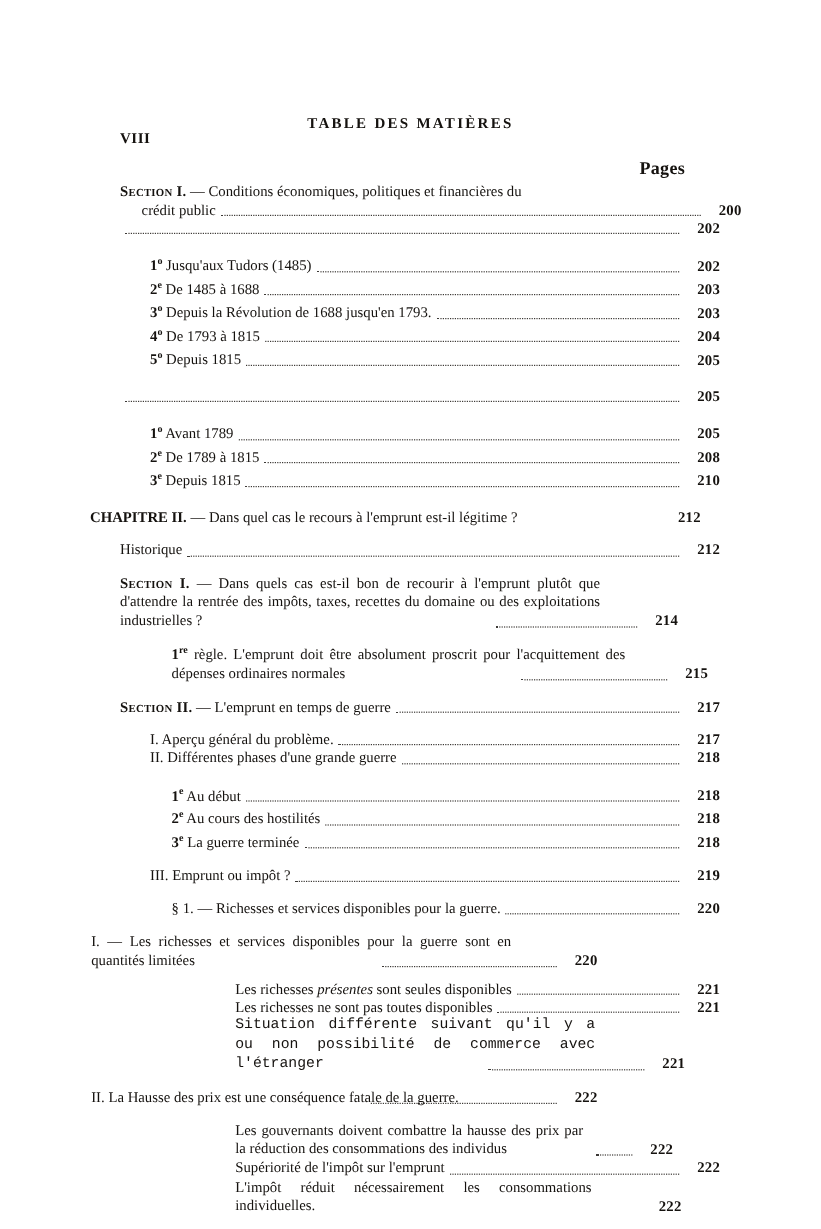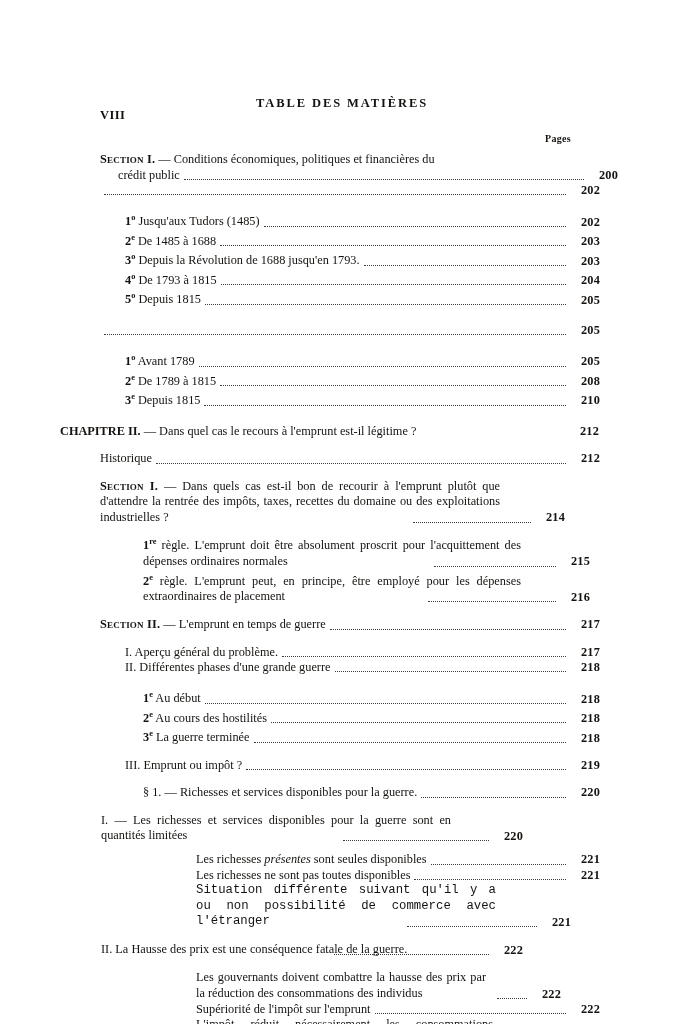--- a/index.html
+++ b/index.html
@@ -12,43 +12,43 @@
   .page{position:relative;width:684px;height:1024px;overflow:hidden;background:#fff;}
 
   
   .runhead{position:absolute;top:96px;left:0;width:684px;height:18px;}
   .folio{position:absolute;left:100px;top:12px;font-size:12.5px;font-weight:700;letter-spacing:.4px;}
   .runtitle{position:absolute;left:0;top:0;width:684px;text-align:center;
             font-size:12.5px;font-weight:700;letter-spacing:1.9px;}
 
   
   .pageshead{position:absolute;top:133px;left:0;width:684px;}
-  .pageshead span{position:absolute;right:113px;font-size:10px;font-weight:700;letter-spacing:.3px;}
+  .pageshead span{position:absolute;right:113px;font-size:15px;font-weight:700;letter-spacing:.3px;}
 
   
   .toc{position:absolute;top:150px;left:0;width:684px;}
 
   .entry{position:relative;margin:0;padding:0;}
   .entry .row{display:flex;align-items:flex-end;width:100%;}
   .etext{font-size:12.3px;line-height:15.4px;}
   .leader{flex:1 1 auto;min-width:10px;margin:0 4px 3px 4px;height:1px;
           border-bottom:1.5px dotted #1b1713;opacity:.85;}
   .pg{flex:0 0 auto;width:30px;text-align:right;font-size:12.3px;font-weight:700;
       letter-spacing:.2px;line-height:15.4px;}
   .pgpad{flex:0 0 auto;width:84px;}
 
   
   .entry .wrap{font-size:12.3px;line-height:15.6px;text-align:justify;}
 
   
-  .lv0{margin-left:60px;  padding-right:1px;}
+  .lv0{margin-left:75px;  padding-right:16px;}
   .lv1{margin-left:100px;}
   .lv2{margin-left:125px;}
   .lv3{margin-left:143px;}
-  .lv4{margin-left:101px;}
+  .lv4{margin-left:76px;}
   .lv5{margin-left:196px;}
 
   .sc{font-variant:small-caps;font-weight:700;letter-spacing:.2px;}
   .b{font-weight:700;}
   .it{font-style:italic;}
 
   .gap-s{height:8px;}
   .gap-m{height:12px;}
   .gap-l{height:15px;}
 
@@ -225,30 +225,20 @@
       <div class="wrap" style="width:378px;">
         <span class="num">1</span><span class="sup">re</span>
         <span>règle. L'emprunt doit être absolument proscrit pour l'acquittement des dépenses ordinaires normales</span>
       </div>
       <div class="row" style="width:447px;margin-top:-15px;justify-content:flex-end;">
         <span class="leader" style="max-width:122px;flex:0 0 122px;margin-left:158px;"></span>
         <span class="pg">215</span>
       </div>
     </div>
 
-    <div class="entry lv3" style="width:378px;">
-      <div class="wrap" style="width:378px;">
-        <span class="num">2</span><span class="sup">e</span>
-        <span>règle. L'emprunt peut, en principe, être employé pour les dépenses extraordinaires de placement</span>
-      </div>
-      <div class="row" style="width:447px;margin-top:-15px;justify-content:flex-end;">
-        <span class="leader" style="max-width:128px;flex:0 0 128px;margin-left:150px;"></span>
-        <span class="pg">216</span>
-      </div>
-    </div>
 
     <div class="gap-m"></div>
 
     <div class="entry lv1">
       <div class="row">
         <span class="etext"><span class="sc">Section II.</span>
           <span>—</span>
           <span>L'emprunt en temps de guerre</span></span>
         <span class="leader"></span>
         <span class="pg">217</span>

